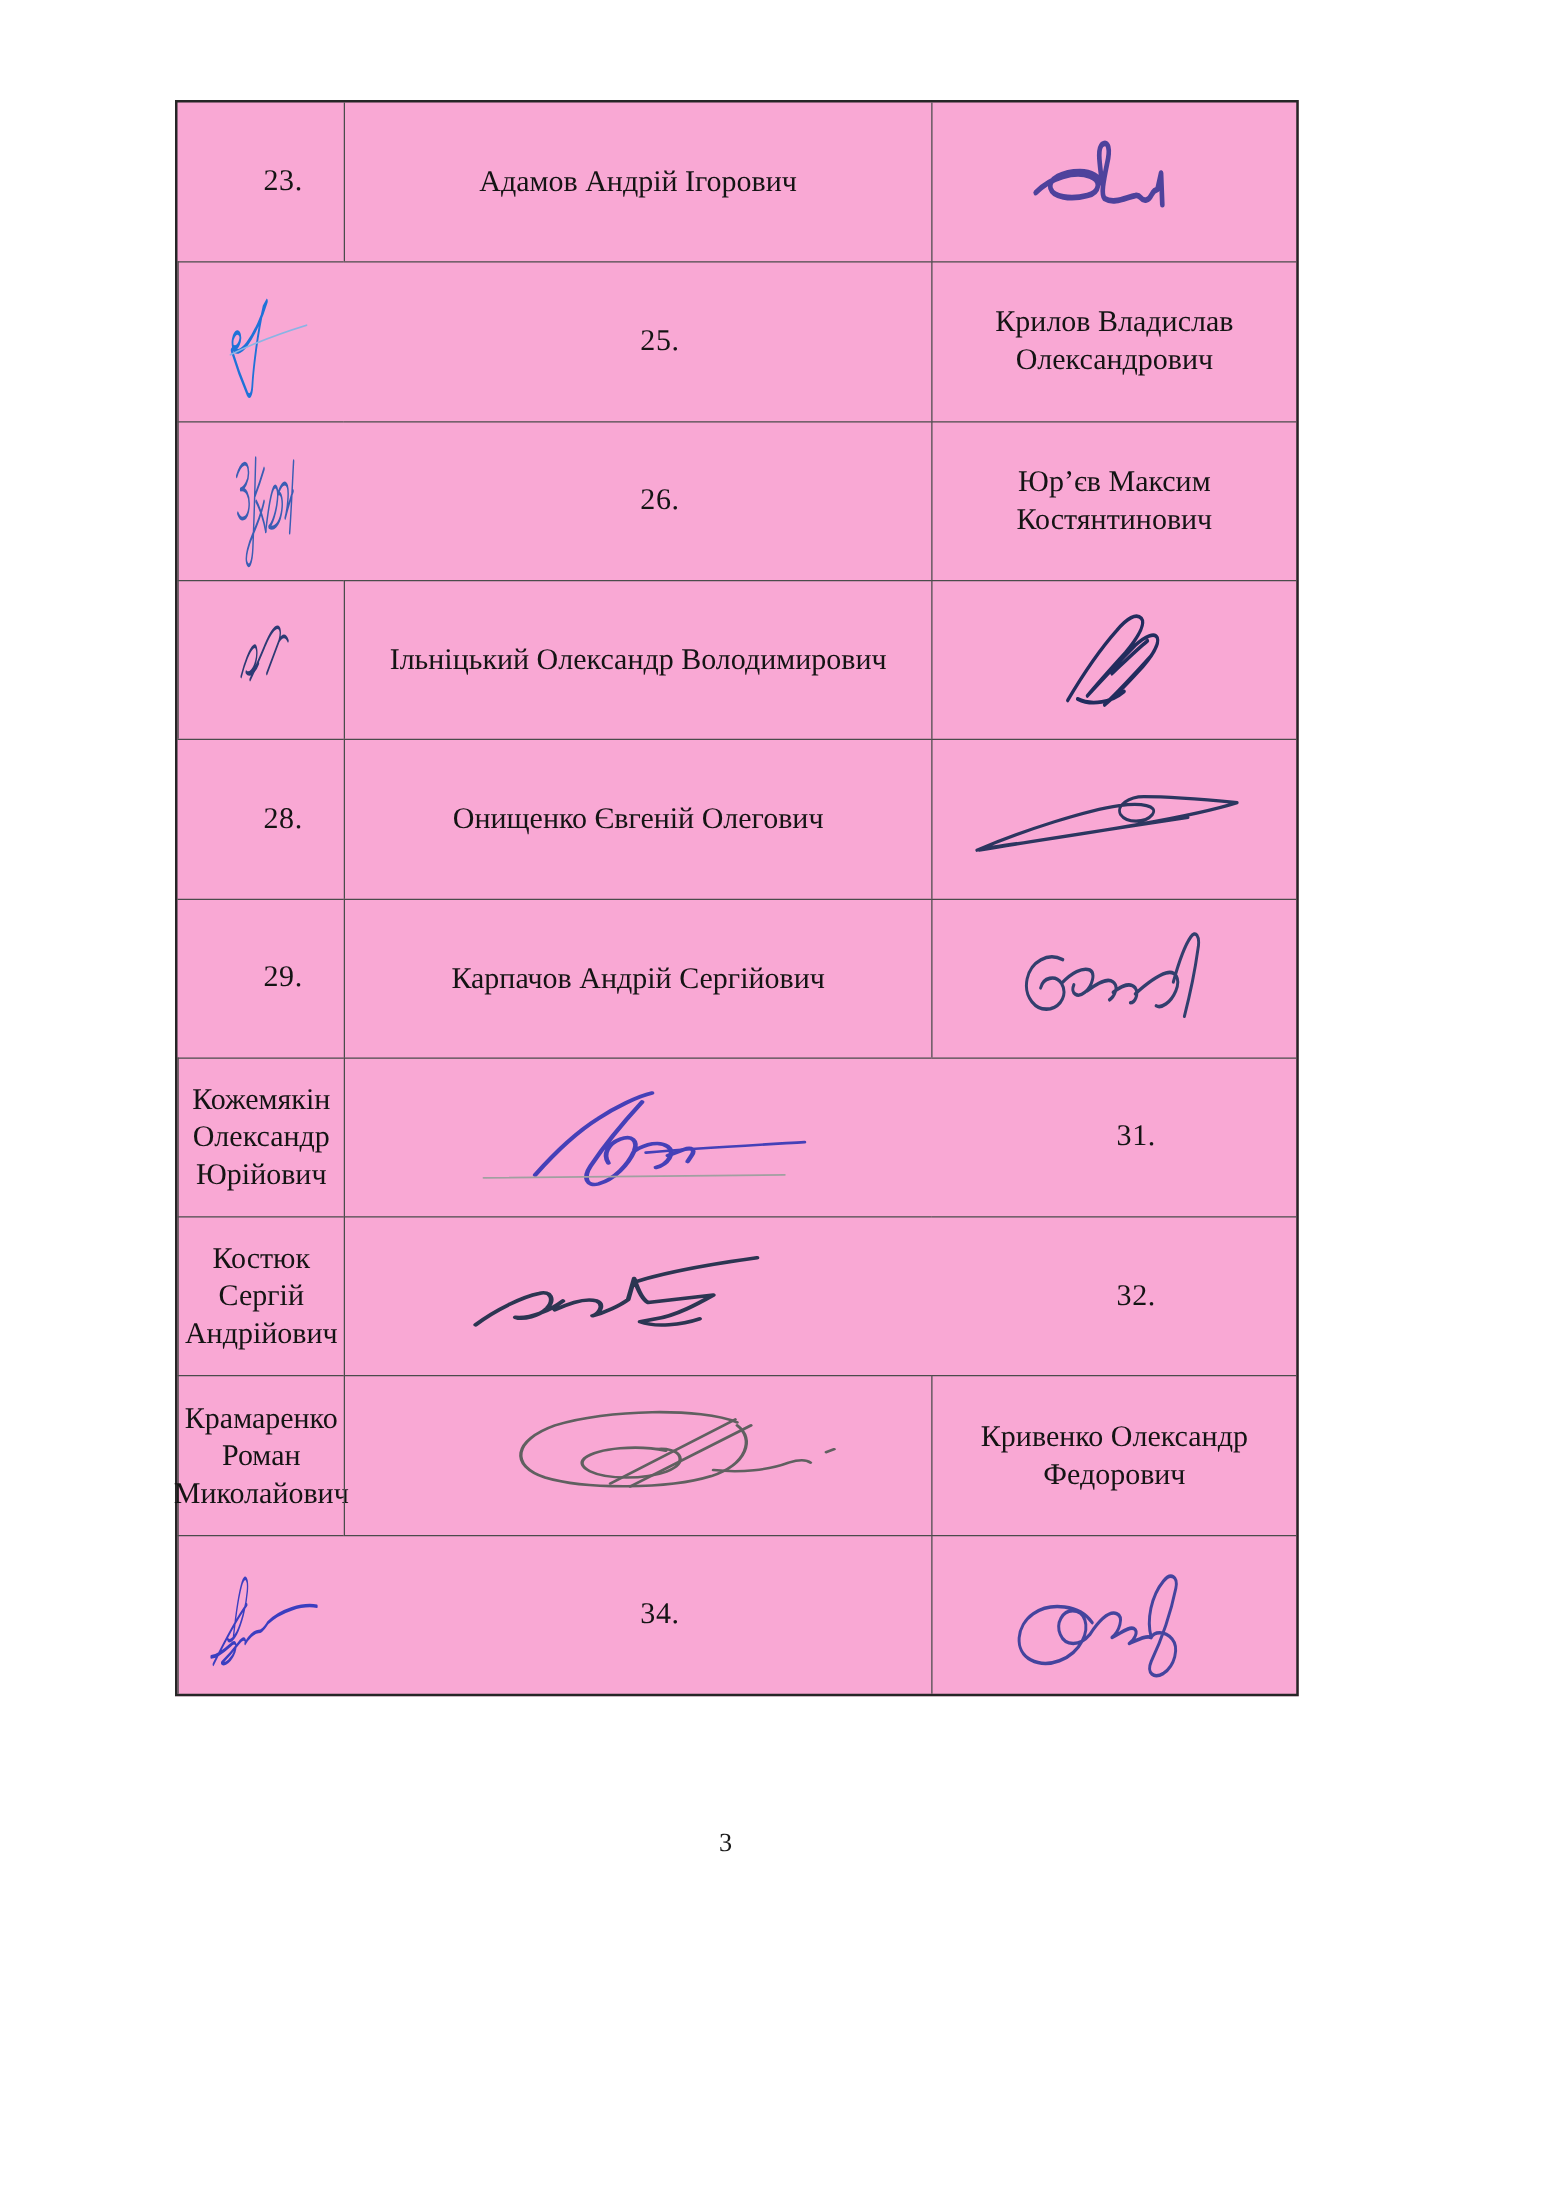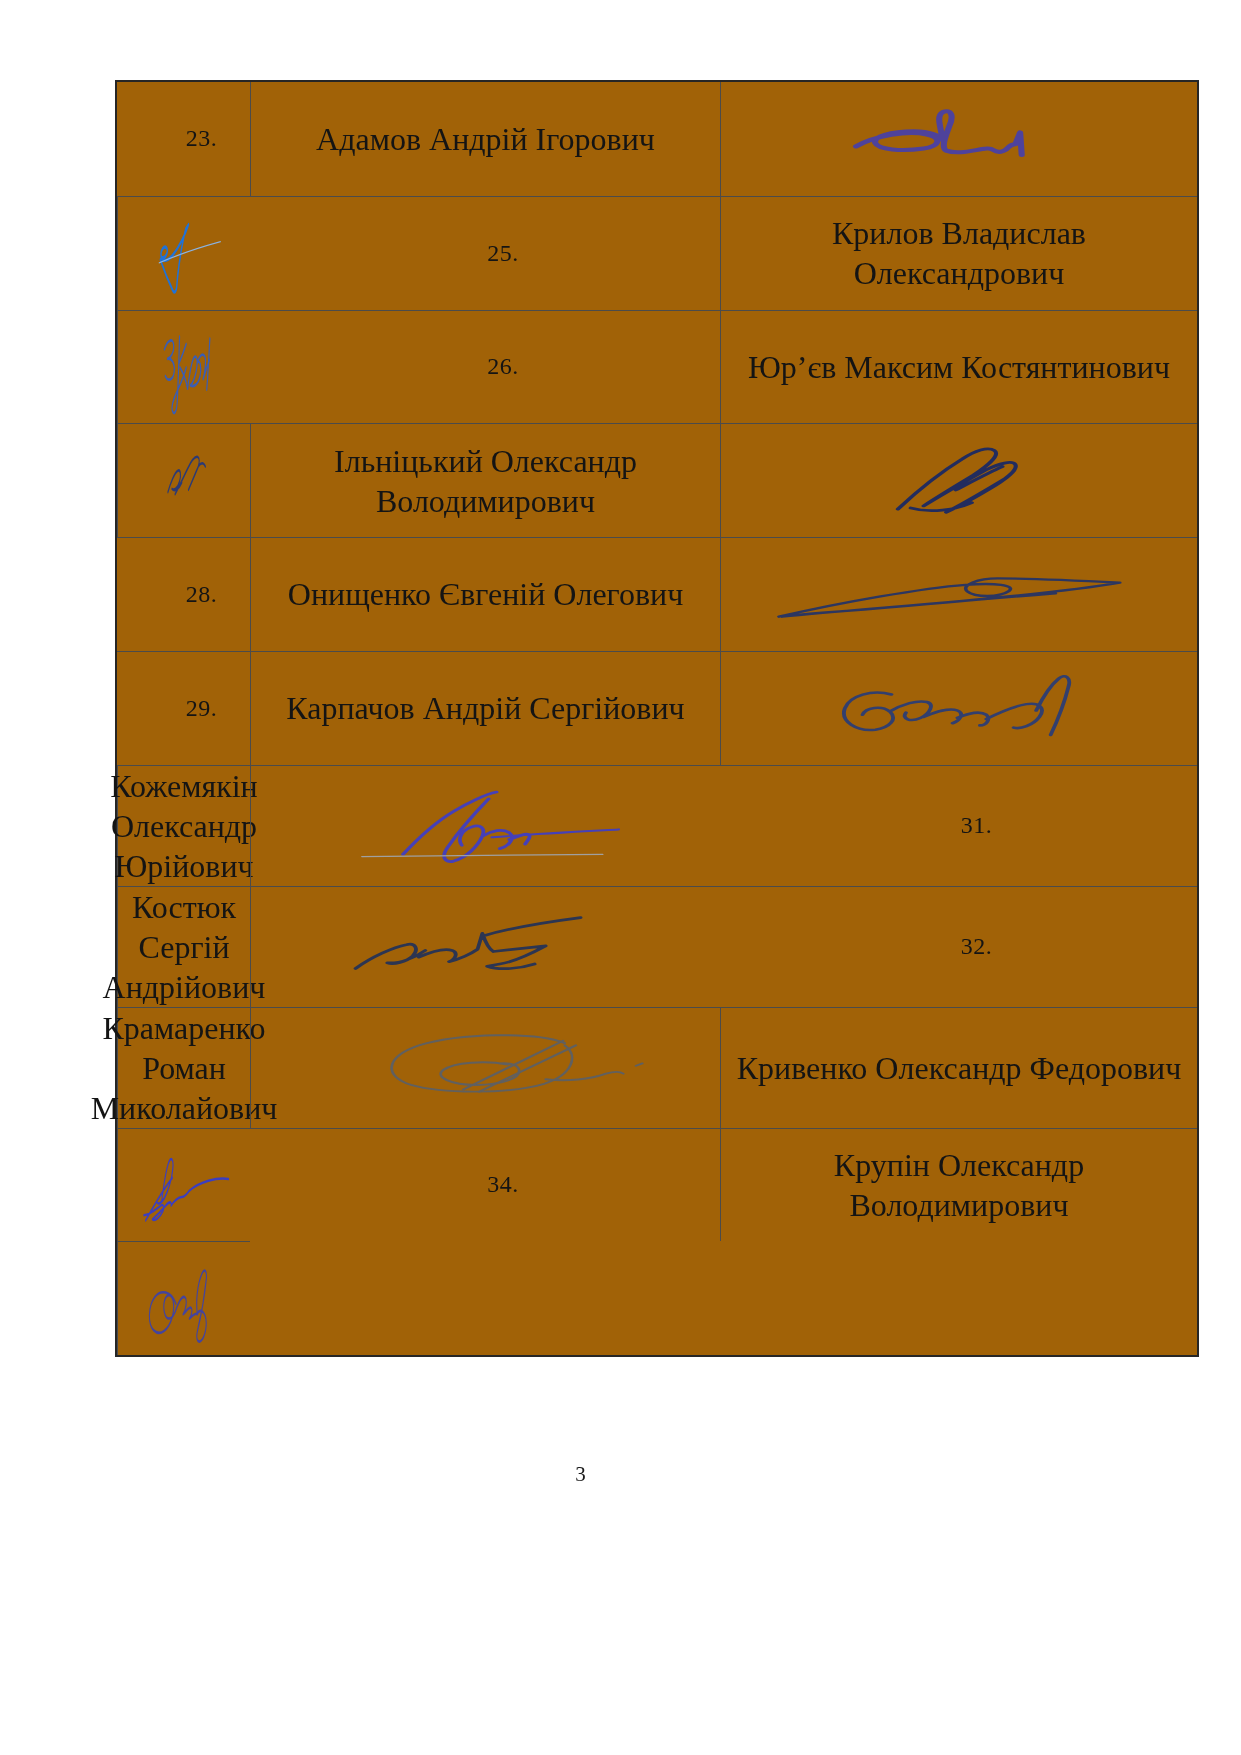--- a/index.html
+++ b/index.html
@@ -5,44 +5,44 @@
   html,body { margin:0; padding:0; }
   body {
     width:1241px; height:1755px;
     background:#ffffff;
     font-family:"Liberation Serif", serif;
     color:#111111;
     position:relative;
     overflow:hidden;
   }
   .sig-table {
-    position:absolute; left:115px; top:80px;
-    width:1084px; height:1277px;
+    position:absolute; left:140px; top:80px;
+    width:899px; height:1277px;
     box-sizing:border-box;
     border:2px solid #262626;
     display:grid;
     grid-template-columns:133px 470px 1fr;
     grid-auto-rows:1fr;
-    background:#a16207;
+    background:#f9a8d4;
   }
   .cell {
     box-sizing:border-box;
     border-left:1.6px solid #4b4b4b;
     border-top:1.6px solid #4b4b4b;
     display:flex; align-items:center; justify-content:center;
     position:relative;
   }
   .cell.col0 { border-left:none; }
   .cell.rowfirst { border-top:none; }
   .cell.num { padding-left:36px; }
   .num span {
     font-size:24px; letter-spacing:0.5px; color:#141414;
   }
   .name span {
-    font-size:32px; text-align:center; line-height:1.25;
+    font-size:24px; text-align:center; line-height:1.25;
     padding:0 6px; color:#141414;
   }
   .cell.sig svg {
     position:absolute; left:0; top:0; width:100%; height:100%;
     display:block;
   }
   .page-number {
     position:absolute; left:131px; top:1462px; width:899px;
     text-align:center; font-size:21px; color:#1a1a1a;
   }
@@ -172,23 +172,20 @@
   </div>
   <div class="cell sig col2">
       <svg viewBox="0 0 296 106" preserveAspectRatio="none">
         <path d="M98,68 C102,54 108,38 114,31 C119,26 125,28 123,37 C121,47 112,59 104,65 C97,70 89,72 87,68 M62,86 C78,74 102,56 122,46 M58,81 C68,81 81,77 93,73 C101,70 105,72 101,77 C95,83 83,87 77,85 C85,82 97,77 107,72 C115,68 121,68 119,72 C125,68 135,64 143,64 C151,64 156,60 160,58 C182,50 222,45 248,47" fill="none" stroke="#3b3ec0" stroke-width="2.4" stroke-linecap="round" stroke-linejoin="round"></path>
       </svg>
     </div>
 
   <div class="cell num col0">
     <span>34.</span>
   </div>
-  <div class="cell name col1">
-    <span>Крупін Олександр Володимирович</span>
-  </div>
   <div class="cell sig col2">
       <svg viewBox="0 0 296 106" preserveAspectRatio="none">
         <path d="M130,58 C120,46 96,44 82,52 C68,60 66,77 80,83 C94,89 114,83 122,70 C128,60 124,50 114,50 C106,50 100,58 104,66 C108,74 120,74 128,66 M128,66 C136,56 144,50 150,52 C156,54 152,64 146,68 C152,66 160,60 164,62 C168,64 164,70 160,72 C166,70 174,66 178,68 M178,68 C174,56 178,40 188,30 C194,24 200,27 198,35 C194,51 186,70 178,84 C174,92 180,96 188,92 C197,87 201,75 195,69 C189,63 180,64 178,68" fill="none" stroke="#44449e" stroke-width="2.4" stroke-linecap="round" stroke-linejoin="round"></path>
       </svg>
     </div>
 </div>
 
 <div class="page-number">3</div>
 
 </body></html>

